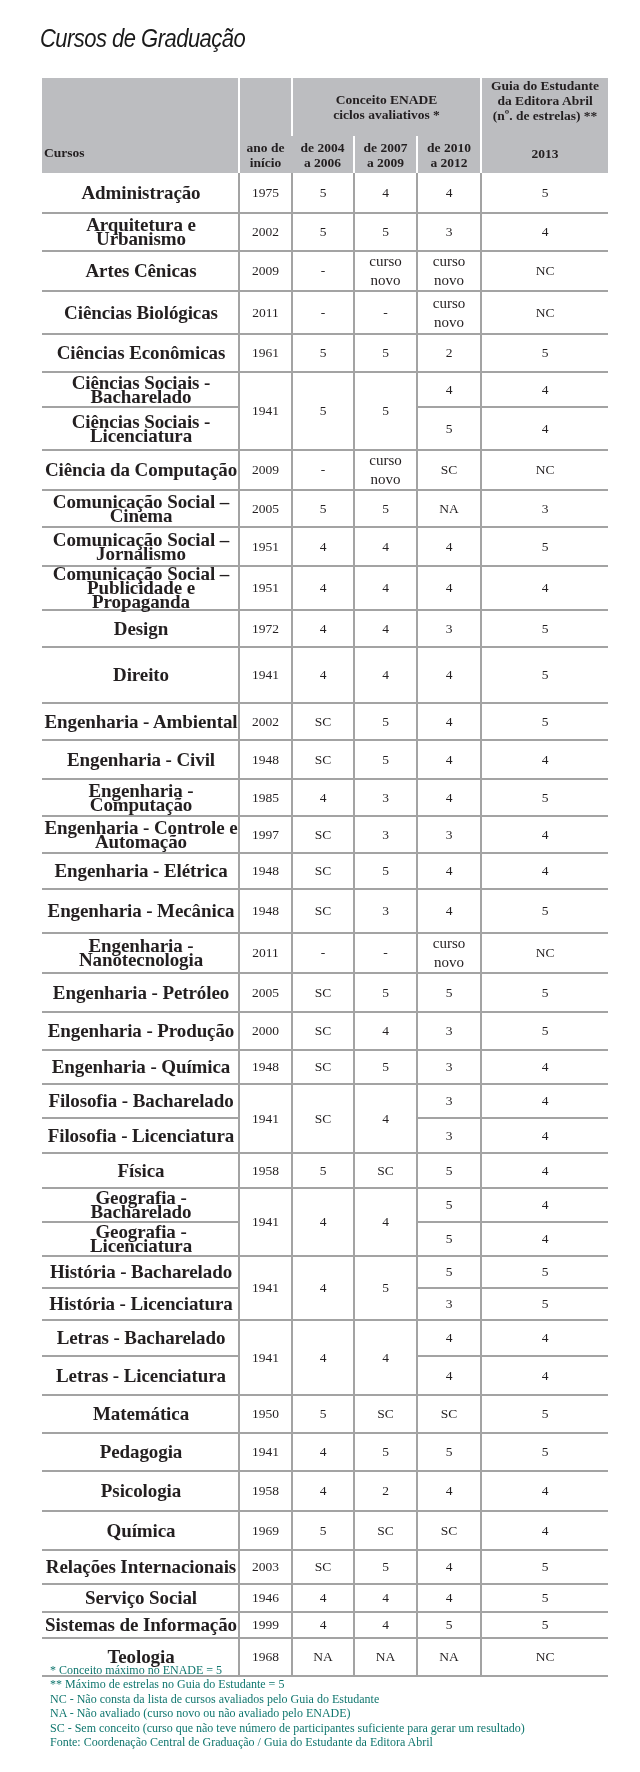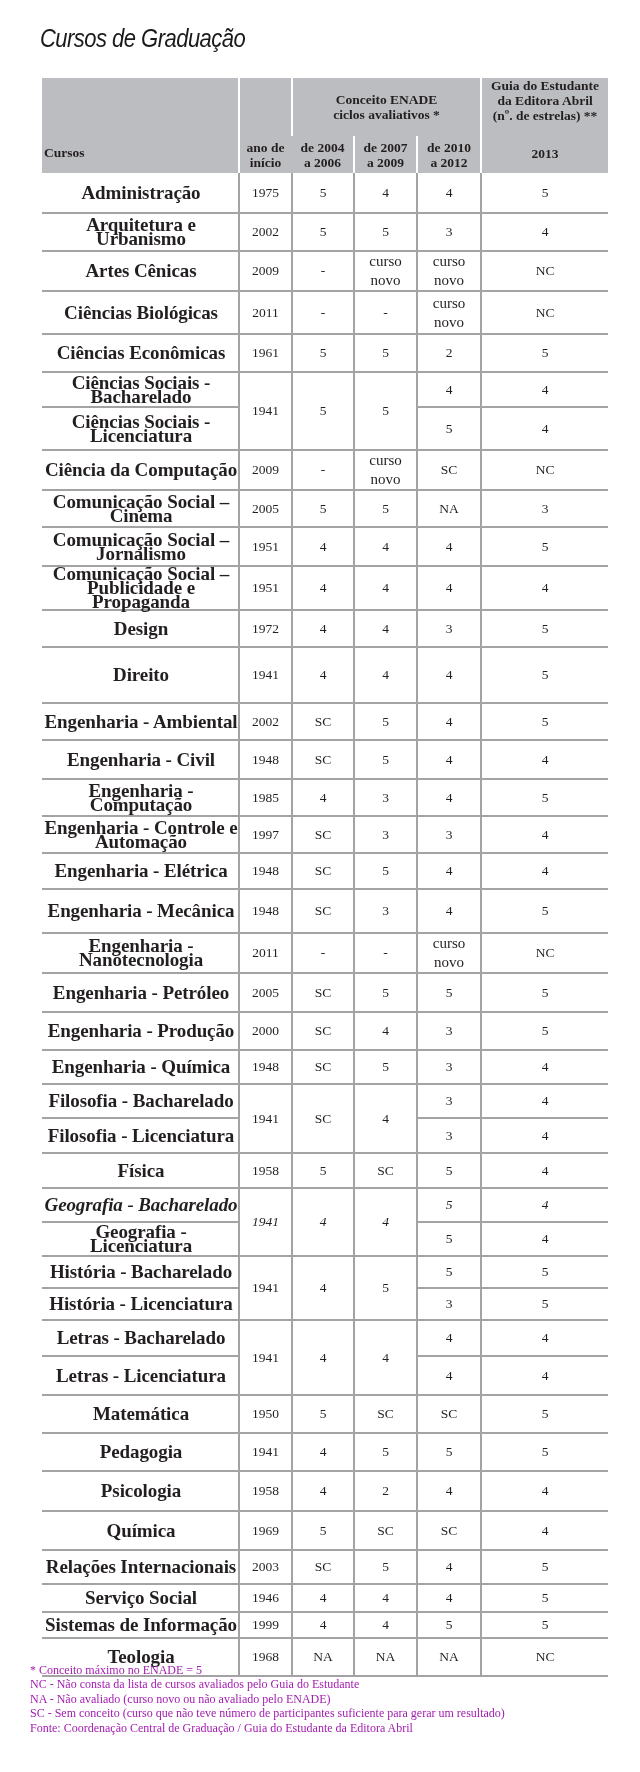--- a/index.html
+++ b/index.html
@@ -18,21 +18,21 @@
   thead th.h-enade { vertical-align: top; padding-top: 14px; height: 44px; border-left: 2px solid #ffffff; border-right: 2px solid #ffffff; }
   thead th.h-guia { vertical-align: top; border-left: 2px solid #ffffff; }
   thead th.h-sub { vertical-align: bottom; padding-bottom: 3px; height: 34px; }
   thead th.h-sub.mid { border-left: 2px solid #ffffff; }
   thead th.h-guia-year { vertical-align: bottom; padding-bottom: 12px; border-left: 2px solid #ffffff; }
   tbody td { font-size: 13.5px; border-bottom: 2px solid #a3a3a3; padding: 0; text-align: center; vertical-align: middle; }
   tbody td.course { text-align: center; padding-left: 2px; font-weight: bold; font-size: 19px; line-height: 14px; letter-spacing: -0.1px; }
   tbody td.v { border-left: 2px solid #a3a3a3; }
   tbody td.small { font-size: 15px; line-height: 19px; }
   tbody tr.r-last td { border-bottom: 2px solid #a3a3a3; }
-  .notes { position: absolute; left: 30px; top: 1663px; font-family: "Liberation Serif", serif; font-size: 12px; line-height: 14.4px; color: #a21caf; }
+  .notes { position: absolute; left: 50px; top: 1663px; font-family: "Liberation Serif", serif; font-size: 12px; line-height: 14.4px; color: #0f766e; }
   .notes div { white-space: nowrap; }
 </style>
 </head>
 <body>
 
 <div class="title">Cursos de Graduação</div>
 
 <table class="grid">
   <colgroup>
     <col class="c-course">
@@ -286,21 +286,21 @@
         <td class="v">4</td>
       </tr>
       <tr style="height: 35px;">
         <td class="course">Física</td>
         <td class="v">1958</td>
         <td class="v">5</td>
         <td class="v">SC</td>
         <td class="v">5</td>
         <td class="v">4</td>
       </tr>
-      <tr style="height: 34px; font-style: italic;">
+      <tr style="height: 34px;">
         <td class="course">Geografia - Bacharelado</td>
         <td class="v" rowspan="2">1941</td>
         <td class="v" rowspan="2">4</td>
         <td class="v" rowspan="2">4</td>
         <td class="v">5</td>
         <td class="v">4</td>
       </tr>
       <tr style="height: 34px;">
         <td class="course">Geografia - Licenciatura</td>
         <td class="v">5</td>
@@ -394,17 +394,18 @@
         <td class="v">NA</td>
         <td class="v">NA</td>
         <td class="v">NA</td>
         <td class="v">NC</td>
       </tr>
     </tbody>
 </table>
 
 <div class="notes" id="notes">
     <div>* Conceito máximo no ENADE = 5</div>
+    <div>** Máximo de estrelas no Guia do Estudante = 5</div>
     <div>NC - Não consta da lista de cursos avaliados pelo Guia do Estudante</div>
     <div>NA - Não avaliado (curso novo ou não avaliado pelo ENADE)</div>
     <div>SC - Sem conceito (curso que não teve número de participantes suficiente para gerar um resultado)</div>
     <div>Fonte: Coordenação Central de Graduação / Guia do Estudante da Editora Abril</div>
   </div>
 
 </body></html>

